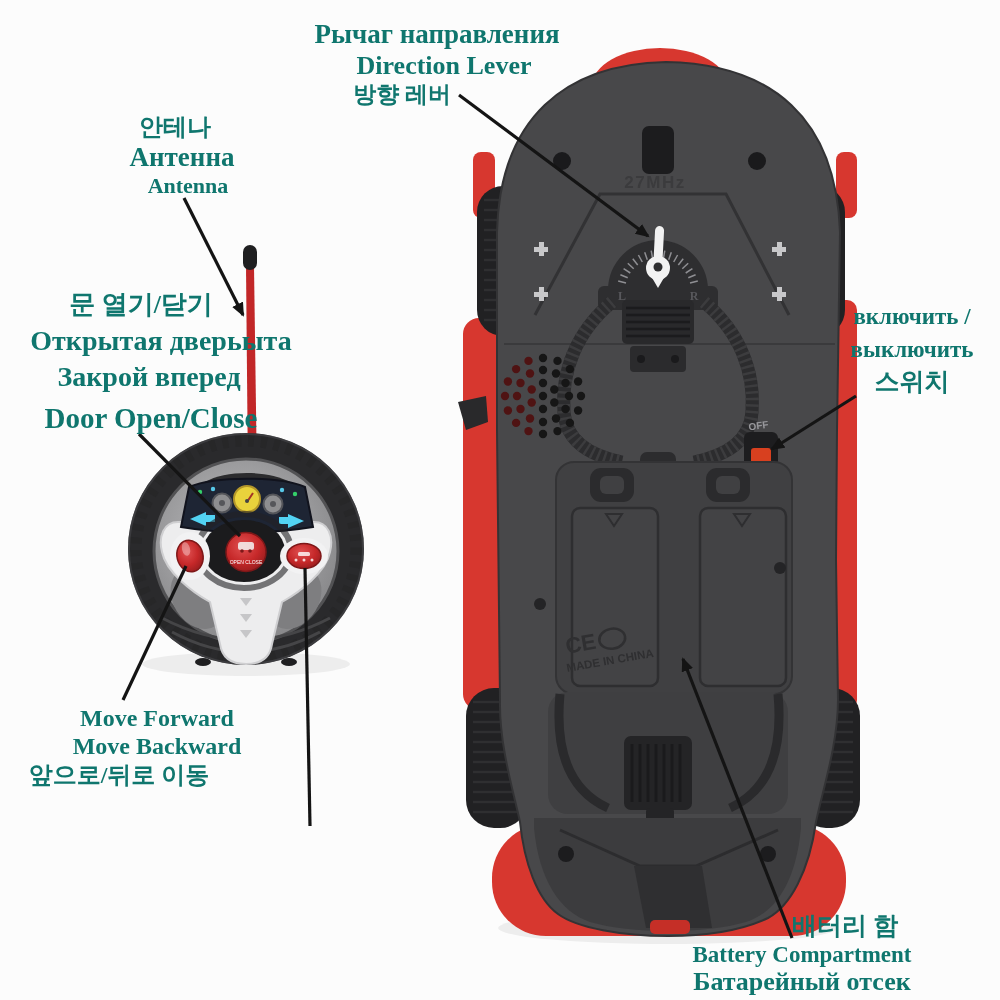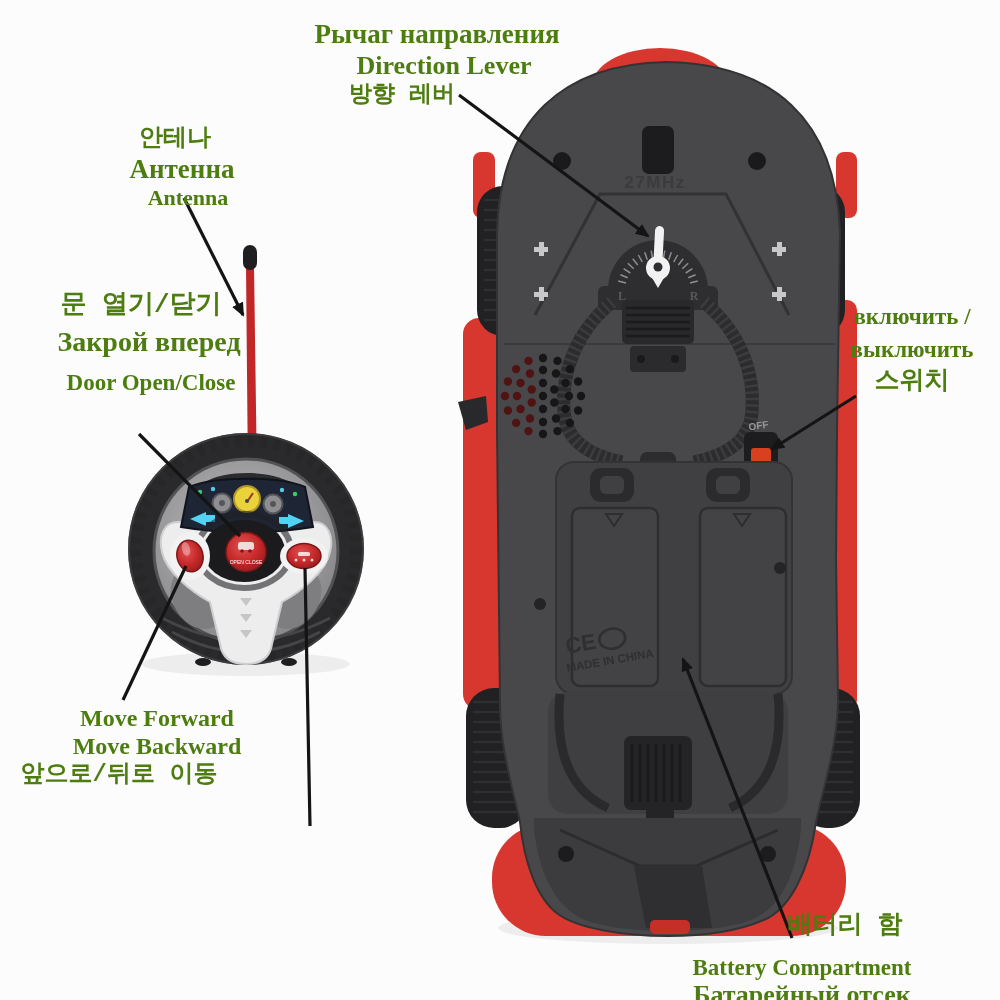--- a/index.html
+++ b/index.html
@@ -1,21 +1,21 @@
 <!DOCTYPE html>
 <html><head>
 <meta charset="utf-8">
 <style>
   html,body{margin:0;padding:0;background:#fff;}
   #stage{position:relative;width:1000px;height:1000px;background:#fcfcfc;overflow:hidden;
          font-family:"Liberation Serif","DejaVu Serif",serif;}
   svg{position:absolute;left:0;top:0;}
-  .lbl{position:absolute;text-align:center;color:#4d7c0f;white-space:nowrap;}
+  .lbl{position:absolute;text-align:center;color:#0f766e;white-space:nowrap;}
   .ru,.en{font-family:"Liberation Serif","DejaVu Serif",serif;font-weight:700;}
-  .ko{font-family:Liberation Mono, monospace;font-weight:700;}
+  .ko{font-family:Liberation Serif, serif;font-weight:700;}
 </style>
 </head>
 <body>
 
 <div id="stage">
 
 <svg id="scene" width="1000" height="1000" viewBox="0 0 1000 1000">
   <defs>
     <marker id="arw" markerWidth="15" markerHeight="13" refX="12" refY="6" orient="auto" markerUnits="userSpaceOnUse">
       <path d="M0 0 L14 6 L0 12 Z" fill="#141414"></path>
@@ -368,43 +368,44 @@
   </g>
 </svg>
 
   <div class="lbl" style="left:287px;top:18px;width:300px;">
     <div class="ru" style="font-size:27px;line-height:32px;">Рычаг направления</div>
     <div class="en" style="font-size:26px;line-height:31px;transform:translateX(7px);">Direction Lever</div>
     <div class="ko" style="font-size:23px;line-height:28px;transform:translateX(-35px);">방향 레버</div>
   </div>
 
   <div class="lbl" style="left:108px;top:112px;width:160px;">
-    <div class="ko" style="font-size:24px;line-height:30px;transform:translateX(-13px);margin-top:12px;">안테나</div>
+    <div class="ko" style="font-size:24px;line-height:30px;transform:translateX(-13px);">안테나</div>
     <div class="ru" style="font-size:27px;line-height:31px;transform:translateX(-6px);">Антенна</div>
     <div class="en" style="font-size:22px;line-height:26px;">Antenna</div>
   </div>
 
   <div class="lbl" style="left:18px;top:287px;width:286px;">
     <div class="ko" style="font-size:26px;line-height:36px;transform:translateX(-20px);">문 열기/닫기</div>
+    <div class="ru" style="font-size:28px;line-height:35px;">Открытая дверьыта</div>
     <div class="ru" style="font-size:28px;line-height:37px;transform:translateX(-12px);">Закрой вперед</div>
-    <div class="en" style="font-size:23px;line-height:30px;margin-top:8px;transform:translateX(-10px);">Door Open/Close</div>
+    <div class="en" style="font-size:29px;line-height:30px;margin-top:8px;transform:translateX(-10px);">Door Open/Close</div>
   </div>
 
   <div class="lbl" style="left:833px;top:300px;width:158px;">
     <div class="ru" style="font-size:23px;line-height:33px;">включить /</div>
     <div class="ru" style="font-size:23px;line-height:33px;">выключить</div>
     <div class="ko" style="font-size:25px;line-height:32px;">스위치</div>
   </div>
 
   <div class="lbl" style="left:0px;top:704px;width:314px;">
     <div class="en" style="font-size:24px;line-height:28px;">Move Forward</div>
     <div class="en" style="font-size:24px;line-height:28px;">Move Backward</div>
     <div class="ko" style="font-size:24px;line-height:30px;transform:translateX(-38px);">앞으로/뒤로 이동</div>
   </div>
 
 
   <div class="lbl" style="left:652px;top:911px;width:300px;">
     <div class="ko" style="font-size:25px;line-height:30px;transform:translateX(43px);">배터리 함</div>
-    <div class="en" style="font-size:23px;line-height:27px;margin-top:13px;">Battery Compartment</div>
+    <div class="en" style="font-size:23px;line-height:27px;">Battery Compartment</div>
     <div class="ru" style="font-size:26px;line-height:28px;">Батарейный отсек</div>
   </div>
 
 </div>
 
 </body></html>

